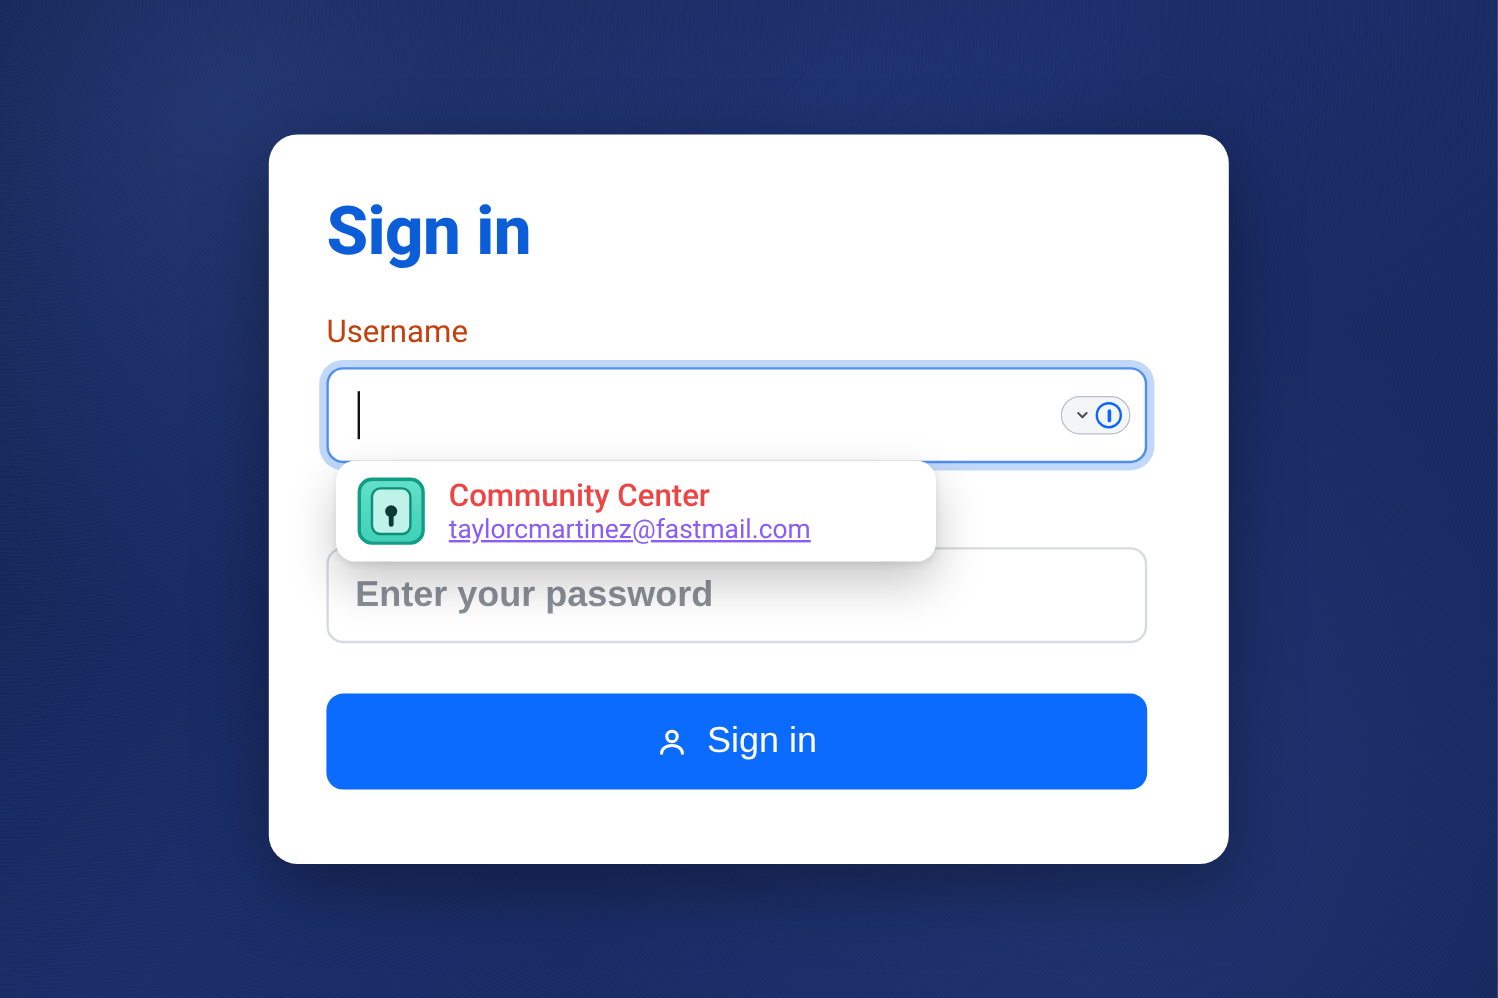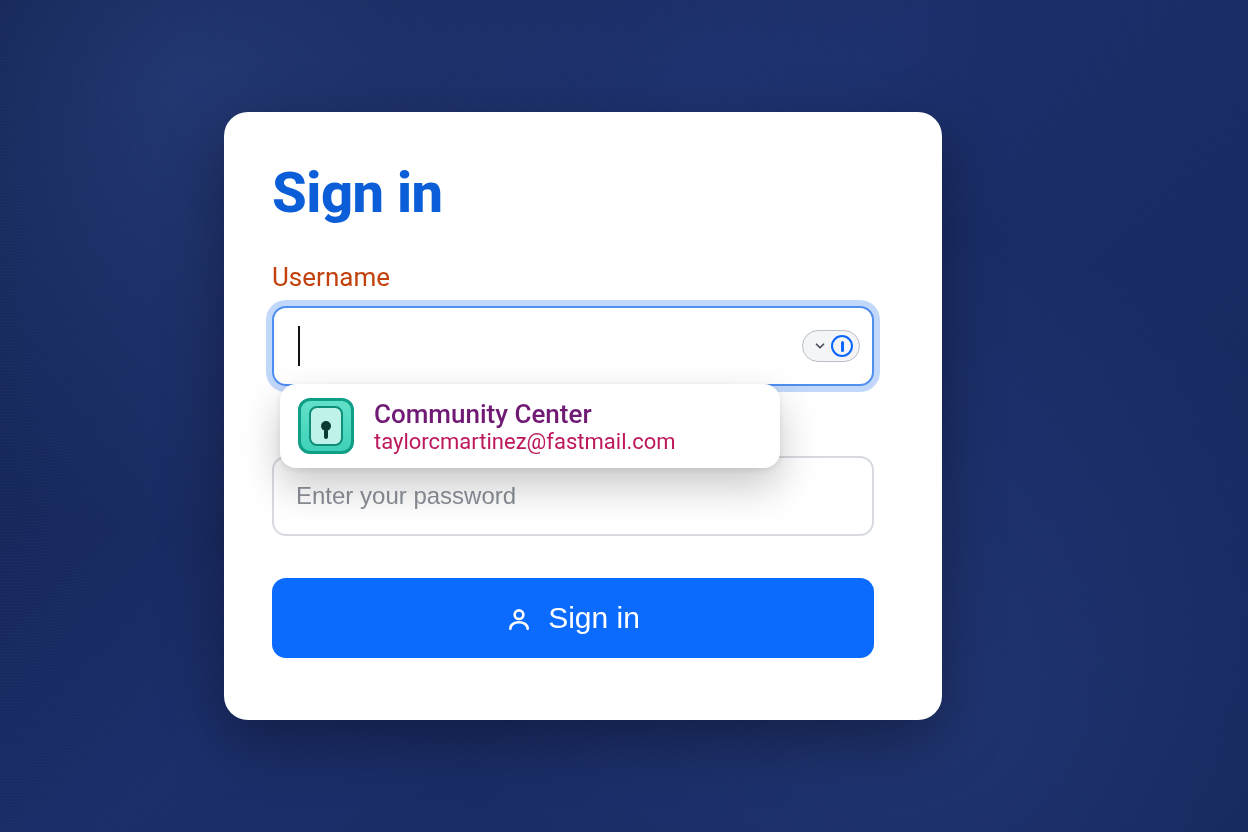--- a/index.html
+++ b/index.html
@@ -23,21 +23,21 @@
     position: absolute; inset: 0;
     background-image:
       repeating-radial-gradient(circle at 0 0, rgba(255,255,255,0.03) 0 1px, transparent 1px 3px);
     opacity: .35;
     mix-blend-mode: screen;
   }
 
   .card {
     position: absolute;
     left: 224px; top: 112px;
-    width: 718px; height: 608px;
+    width: 800px; height: 608px;
     background: #fff;
     border-radius: 24px;
     padding: 48px 68px 48px 48px;
     box-shadow: 0 20px 60px rgba(0,0,0,.35);
   }
 
   .title {
     font-size: 56px;
     font-weight: 800;
     color: #0b5ed7;
@@ -51,24 +51,25 @@
     margin-bottom: 14px;
   }
 
   .field-wrap { position: relative; margin-bottom: 28px; }
 
   .input {
     width: 100%;
     height: 80px;
     border: 2px solid #d7dbe0;
     border-radius: 14px;
-    font-size: 24px;
+    font-size: 30px;
     padding: 0 84px 0 22px;
     color: #222;
     background: #fff;
+    font-weight: bold;
   }
   .input::placeholder { color: #8a8f98; }
   .input.focused {
     border-color: #4f8ff0;
     box-shadow: 0 0 0 6px rgba(79,143,240,0.35);
     outline: none;
   }
 
   .caret {
     position: absolute;
@@ -142,22 +143,22 @@
   }
   .keyhole::after {
     content:"";
     position:absolute;
     left: 3px; top: 8px;
     width: 4px; height: 10px;
     background: #0c3b33;
     border-radius: 2px;
   }
   .sugg-text { display:flex; flex-direction:column; }
-  .sugg-title { font-size: 26px; color:#701a75; font-weight: 500; }
-  .sugg-sub { font-size: 22px; color:#be185d; }
+  .sugg-title { font-size: 26px; color:#ef4444; font-weight: 500; }
+  .sugg-sub { font-size: 22px; color:#8b5cf6;text-decoration:underline; }
 
   .signin-btn {
     margin-top: 42px;
     width: 100%;
     height: 80px;
     border: none;
     border-radius: 14px;
     background: #0b6bff;
     color: #fff;
     font-size: 30px;

